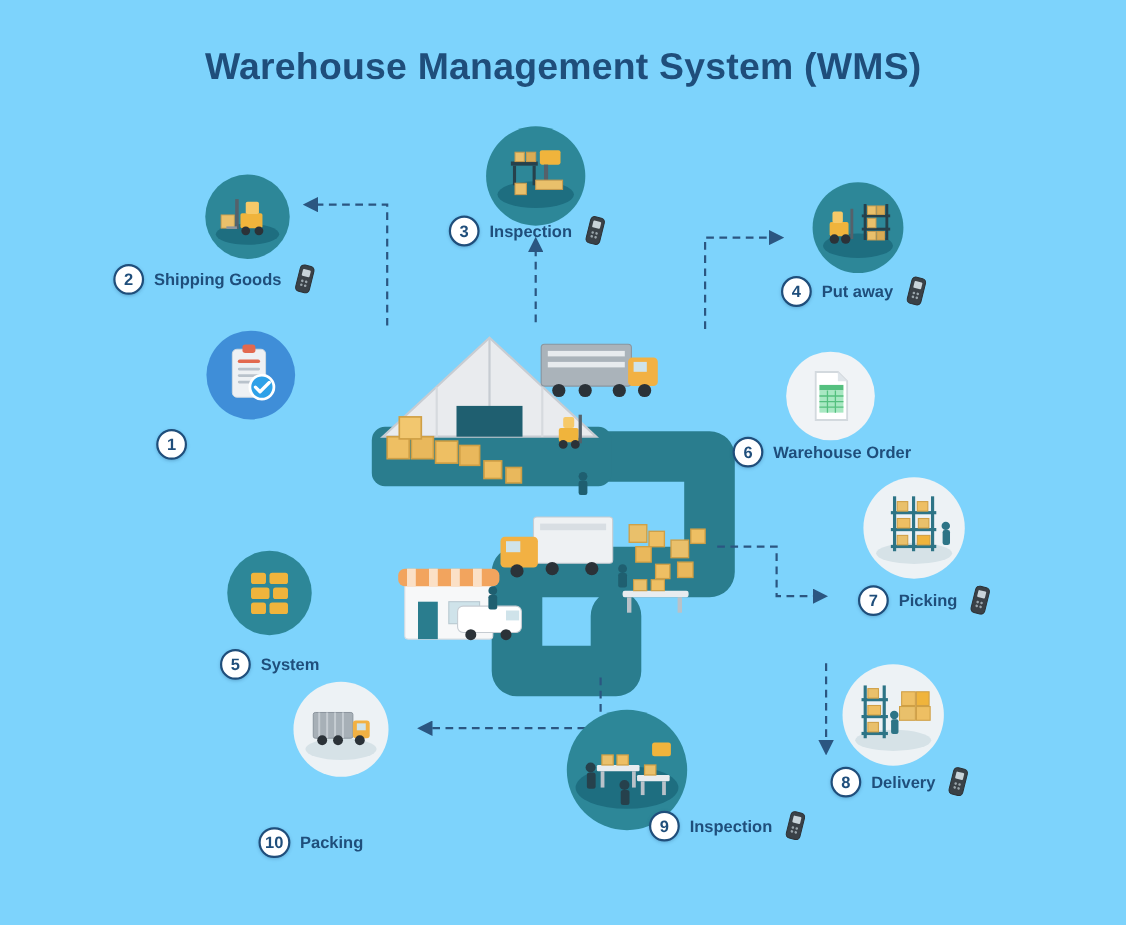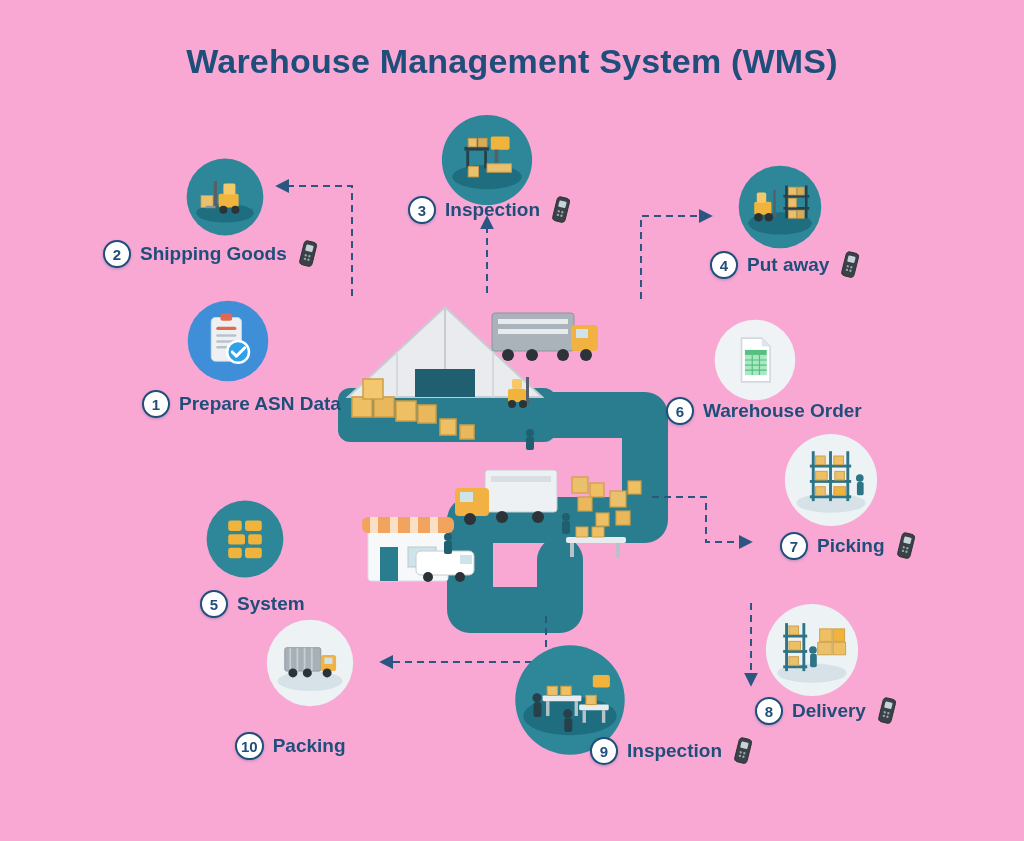--- a/index.html
+++ b/index.html
@@ -2,37 +2,37 @@
 <html><head>
 <meta charset="utf-8">
 <style>
   * { box-sizing: border-box; }
   html, body { margin: 0; padding: 0; }
   body {
     width: 1024px; height: 841px;
     background: #ffffff;
     font-family: "Liberation Sans", sans-serif;
   }
-  .stage { position: relative; width: 1024px; height: 841px; background: #f9a8d4; overflow: hidden; }
+  .stage { position: relative; width: 1024px; height: 841px; background: #7dd3fc; overflow: hidden; }
   .title {
     position: absolute; left: 0; top: 42px; width: 100%;
     text-align: center; font-size: 34px; font-weight: bold;
     color: #1f4e7b; letter-spacing: .2px;
   }
   .abs { position: absolute; }
   .step { position: absolute; display: flex; align-items: center; gap: 9px; }
   .badge {
     min-width: 28px; height: 28px; padding: 0 4px;
     border-radius: 999px; background: #fff;
     border: 2.5px solid #1f4e7b; color: #1f4e7b;
     font-weight: bold; font-size: 15px;
     display: flex; align-items: center; justify-content: center;
     box-shadow: 0 1px 3px rgba(31,78,123,.3);
   }
-  .label { color: #1f4e7b; font-weight: bold; font-size: 19px; white-space: nowrap; }
+  .label { color: #1f4e7b; font-weight: bold; font-size: 15px; white-space: nowrap; }
   .scanner { transform: rotate(14deg); margin-left: 2px; flex: 0 0 auto; }
   svg { display: block; }
 </style>
 </head>
 <body>
 
 <div class="stage">
 
   <div class="title">Warehouse Management System (WMS)</div>
 
@@ -290,21 +290,20 @@
     <path d="M28 33 V59 M36 33 V59 M44 33 V59 M52 33 V59" stroke="#c6cdd3" stroke-width="2"></path>
     <rect x="62" y="41" width="17" height="18" rx="3" fill="#f2b143"></rect>
     <rect x="66" y="44" width="9" height="7" fill="#cfe3ea"></rect>
     <circle cx="31" cy="61" r="5" fill="#2b3238"></circle>
     <circle cx="47" cy="61" r="5" fill="#2b3238"></circle>
     <circle cx="69" cy="61" r="5" fill="#2b3238"></circle>
   </svg>
 
   <div class="step" style="left:142px; top:390px;">
     <span class="badge">1</span>
-    <span class="label">Prepare ASN Data</span>
   </div>
 
   <div class="step" style="left:103px; top:240px;">
     <span class="badge">2</span>
     <span class="label">Shipping Goods</span>
     <svg class="scanner" width="20" height="28" viewBox="0 0 22 30">
       <rect x="4" y="1" width="14" height="27" rx="4" fill="#3a4147" stroke="#2b3136"></rect>
       <rect x="7" y="5" width="8" height="7" rx="1" fill="#c8d3d9"></rect>
       <circle cx="9" cy="17" r="1.3" fill="#9aa5ab"></circle>
         <circle cx="13" cy="17" r="1.3" fill="#9aa5ab"></circle>
@@ -381,18 +380,18 @@
     <svg class="scanner" width="20" height="28" viewBox="0 0 22 30">
       <rect x="4" y="1" width="14" height="27" rx="4" fill="#3a4147" stroke="#2b3136"></rect>
       <rect x="7" y="5" width="8" height="7" rx="1" fill="#c8d3d9"></rect>
       <circle cx="9" cy="17" r="1.3" fill="#9aa5ab"></circle>
         <circle cx="13" cy="17" r="1.3" fill="#9aa5ab"></circle>
       <circle cx="9" cy="21" r="1.3" fill="#9aa5ab"></circle>
         <circle cx="13" cy="21" r="1.3" fill="#9aa5ab"></circle>
     </svg>
   </div>
 
-  <div class="step" style="left:235px; top:732px;">
+  <div class="step" style="left:235px; top:752px;">
     <span class="badge">10</span>
     <span class="label">Packing</span>
   </div>
 
 </div>
 
 </body></html>

